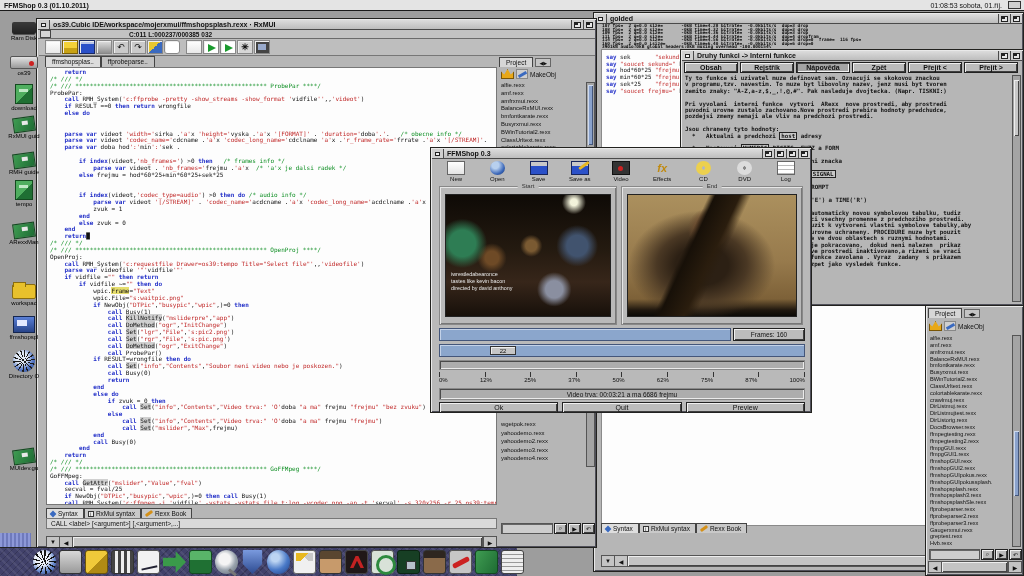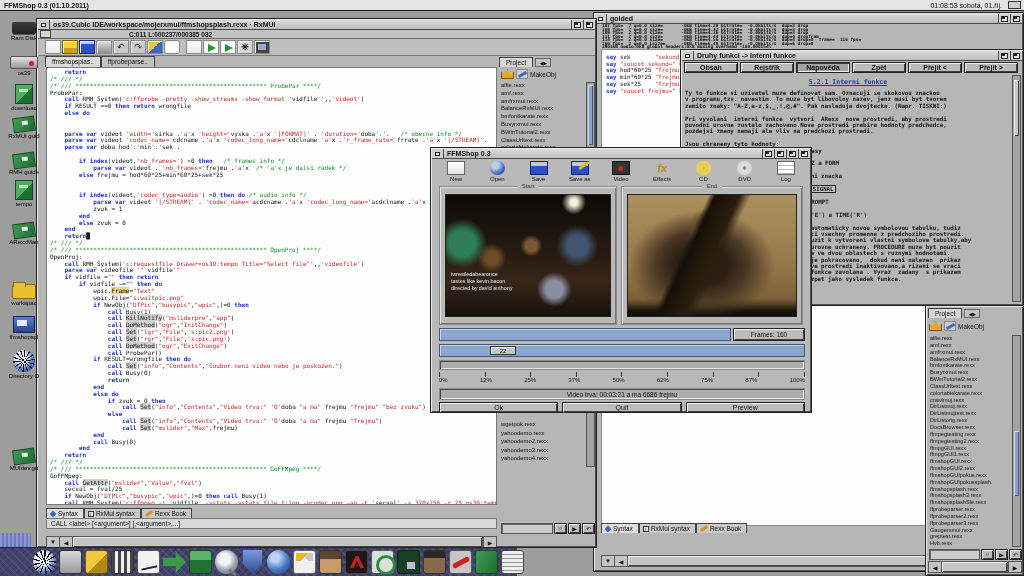--- a/index.html
+++ b/index.html
@@ -364,21 +364,20 @@
     </div>
     <div id="hbtns">
         <div class="btn">Obsah</div>
         <div class="btn">Rejstřík</div>
         <div class="btn pressed">Nápověda</div>
         <div class="btn">Zpět</div>
         <div class="btn">Přejít &lt;</div>
         <div class="btn">Přejít &gt;</div>
       </div>
     <div id="help-body">
-      <div id="help-heading">5.2.1  Interni funkce</div>
       <div id="help-lines">
           <div class="hline">Ty to funkce si uzivatel muze definovat sam. Oznacuji se skokovou znackou</div>
           <div class="hline">v programu,tzv. navestim. To muze byt libovolny nazev, jenz musi byt tvoren</div>
           <div class="hline">zemito znaky: "A-Z,a-z,$,_,!,@,#". Pak nasleduje dvojtecka. (Napr. TISKNI:)</div>
           <div class="hline">&nbsp;</div>
           <div class="hline">Pri vyvolani  interni funkce  vytvori  ARexx  nove prostredi, aby prostredi</div>
           <div class="hline">puvodni urovne zustalo zachovano.Nove prostredi prebira hodnoty predchudce,</div>
           <div class="hline">pozdejsi zmeny nemaji ale vliv na predchozi prostredi.</div>
           <div class="hline">&nbsp;</div>
           <div class="hline">Jsou chraneny tyto hodnoty:</div>

